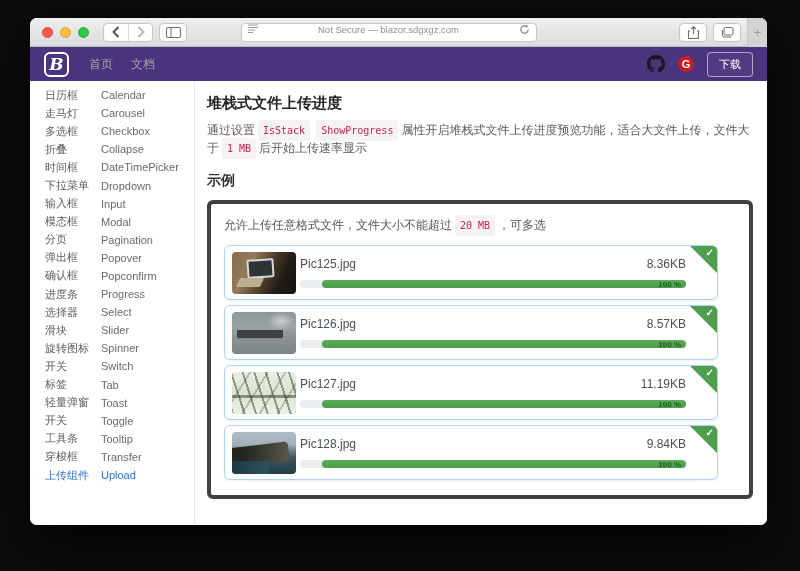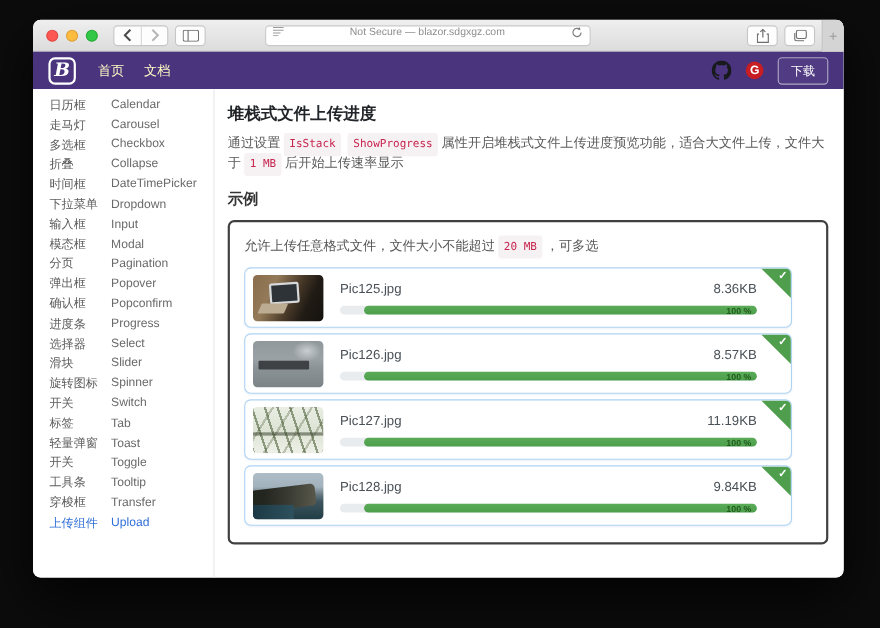--- a/index.html
+++ b/index.html
@@ -29,21 +29,21 @@
   .newtab { width:20px; height:19px; display:flex; align-items:center; justify-content:center;
     color:#9a9a9a; font-size:13px; border-left:1px solid #c6c6c6; background:#d4d4d4; height:29px; margin:0 -6px 0 0; padding:0 6px; }
   svg.gl { display:block; }
 
   
   .site-header { height:34px; background:#4a347e; display:flex; align-items:center; padding:0 14px; }
   .logo { width:25px; height:25px; border:2px solid #fff; border-radius:6px; color:#fff;
     font-family:"DejaVu Serif", serif; font-style:italic; font-weight:bold; font-size:17px;
     display:flex; align-items:center; justify-content:center; line-height:1; }
   .top-nav { display:flex; gap:18px; margin-left:20px; }
-  .top-nav a { color:#fef9c3; font-size:12px; text-decoration:none; }
+  .top-nav a { color:#a3a3a3; font-size:12px; text-decoration:none; }
   .hdr-right { margin-left:auto; display:flex; align-items:center; gap:13px; }
   .gitee { width:16px; height:16px; border-radius:50%; background:#c71d23; color:#fff; font-weight:bold;
     font-size:11px; display:flex; align-items:center; justify-content:center; line-height:1; }
   .dl-btn { border:1px solid rgba(255,255,255,.55); border-radius:4px; background:rgba(255,255,255,.04);
     color:#fff; font-size:11px; padding:4px 11px; }
 
   
   .page { display:flex; height:512px; background:#fff; }
   .sidebar { flex:0 0 165px; border-right:1px solid #e8e8e8; padding:5px 0 0 15px; overflow:hidden; }
   .side-row { display:flex; height:18.1px; align-items:center; font-size:11px; color:#5c5c5c; cursor:pointer; }
@@ -51,21 +51,21 @@
   .side-row .en { color:#6a6a6a; }
   .side-row.active .zh, .side-row.active .en { color:#2e6fd8; }
 
   .main { flex:1; padding:13px 14px 0 12px; overflow:hidden; }
   h1.doc-title { font-size:15px; color:#212529; font-weight:bold; }
   p.doc-desc { margin-top:8px; font-size:12px; color:#5a5a5a; line-height:1.5; }
   code.tag { font-family:"DejaVu Sans Mono", monospace; font-size:10px; color:#c7254e;
     background:#f6f1f3; border-radius:3px; padding:5px 5px; margin:0 3px; }
   h2.example { margin-top:15px; font-size:14px; color:#333; font-weight:bold; }
 
-  .demo-card { margin-top:10px; border:2px solid #404040; border-radius:6px; background:#fff; }
+  .demo-card { margin-top:10px; border:4px solid #404040; border-radius:6px; background:#fff; }
   .demo-body { padding:13px 15px 10px 13px; }
   .hint { font-size:12px; color:#555; }
   .upload-btn { margin-top:13px; display:inline-flex; align-items:center; gap:7px; background:#2e78ef;
     border:1px solid #2a6fdf; color:#fff; font-size:12px; border-radius:4px; padding:6px 13px; cursor:pointer; }
 
   .file-list { margin-top:11px; padding-right:16px; }
   .file-card { position:relative; overflow:hidden; border:1px solid #aed3f3; border-radius:6px; background:#fff;
     display:flex; align-items:center; padding:6px 7px; height:55px; margin-bottom:5px;
     box-shadow:0 1px 2px rgba(120,170,220,.15); }
   .thumb { width:64px; height:42px; border-radius:4px; flex:0 0 auto; position:relative; overflow:hidden; }
@@ -82,21 +82,21 @@
   .thumb-3::before { content:''; position:absolute; inset:0;
     background:repeating-linear-gradient(72deg, rgba(66,86,46,.55) 0 2px, rgba(0,0,0,0) 2px 11px),
                repeating-linear-gradient(-58deg, rgba(92,106,72,.35) 0 2px, rgba(0,0,0,0) 2px 15px); }
   .thumb-3::after { content:''; position:absolute; left:0; top:23px; width:100%; height:3px; background:rgba(58,68,48,.55); }
   .thumb-4 { background:linear-gradient(180deg,#aebcc6 0%,#a2b2bc 30%,#687a82 46%,#3c545e 62%,#213d46 100%); }
   .thumb-4::before { content:''; position:absolute; left:-5px; top:13px; width:62px; height:20px;
     background:linear-gradient(100deg,#23251f 25%,#3a3c33 60%,#5a594c 100%); transform:rotate(-7deg); border-radius:4px; }
   .thumb-4::after { content:''; position:absolute; left:0; bottom:0; width:58%; height:13px;
     background:linear-gradient(90deg,#1c3945,#2d515d); }
 
-  .file-meta { flex:1; margin:0 24px 0 15px; }
+  .file-meta { flex:1; margin:0 24px 0 4px; }
   .file-row1 { display:flex; justify-content:space-between; font-size:12px; color:#495057; }
   .bar-track { margin-top:9px; height:8px; background:#e9ecef; border-radius:4px; position:relative;padding-left:22px; }
   .bar-fill { height:100%; background:linear-gradient(#5aac58,#4d9e4b); border-radius:4px; }
   .bar-pct { position:absolute; right:5px; top:-0.5px; font-size:8px; font-weight:bold; color:#205c1e; }
 
   .ribbon { position:absolute; top:0; right:0; width:0; height:0;
     border-left:27px solid rgba(0,0,0,0); border-top:27px solid #4f9e4d; }
   .ribbon-check { position:absolute; top:1px; right:3px; color:#fff; font-size:10px; font-weight:bold; }
 </style>
 </head>

